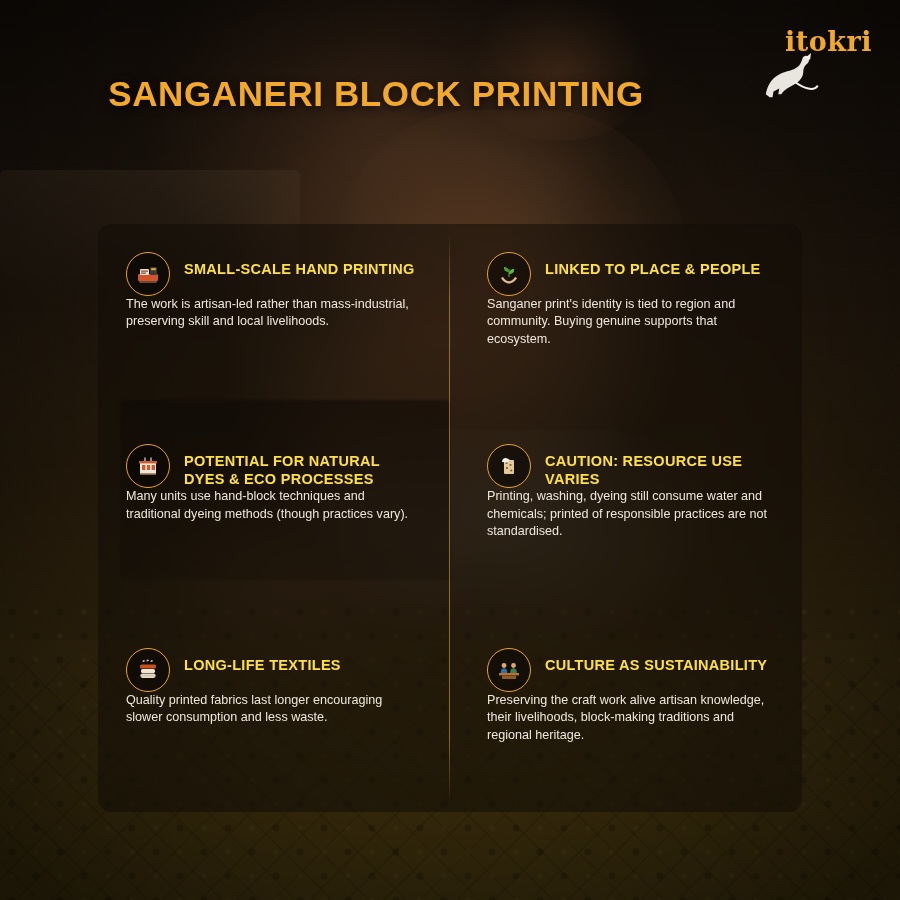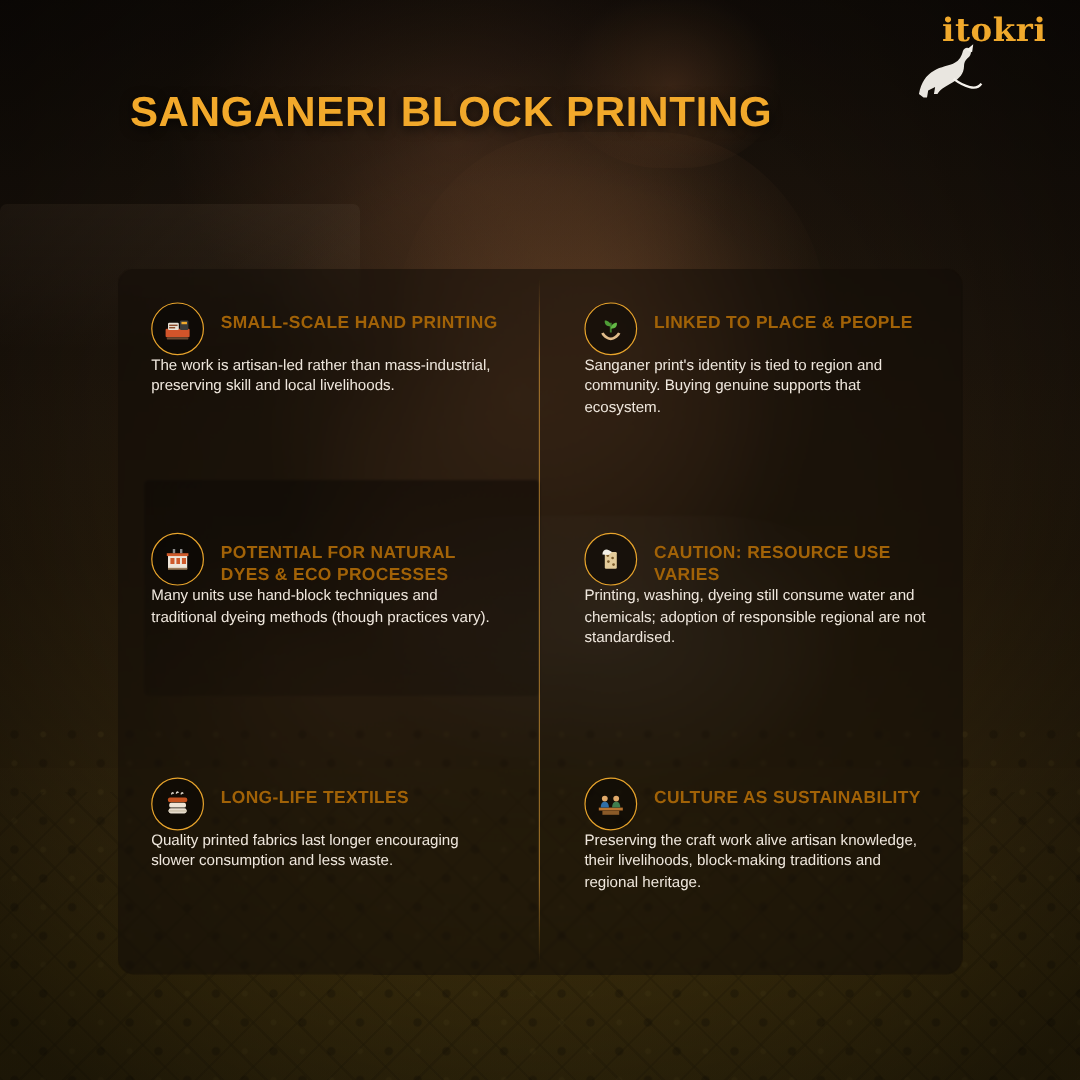--- a/index.html
+++ b/index.html
@@ -88,21 +88,21 @@
       repeating-linear-gradient(-45deg, rgba(20,14,4,0.45) 0 2px, rgba(0,0,0,0) 2px 26px);
   }
   .vignette {
     position:absolute; inset:0;
     background:radial-gradient(ellipse 70% 70% at 50% 45%, rgba(0,0,0,0) 40%, rgba(0,0,0,0.55) 100%);
     pointer-events:none;
   }
 
   
   .logo {
-    position:absolute; right:28px; top:12px;
+    position:absolute; right:28px; top:28px;
     text-align:right; line-height:1;
     color:#f0a92c;
   }
   .logo-word {
     font-size:27px; font-weight:700; letter-spacing:0.5px;
     font-family:"DejaVu Serif", serif;
     color:#f0a92c;
   }
   .logo-animal {
     position:absolute; right:52px; top:22px;
@@ -153,21 +153,21 @@
     flex:0 0 auto;
     width:44px; height:44px;
     border-radius:50%;
     border:1.5px solid #e8a42c;
     background:rgba(8,5,3,0.55);
     display:flex; align-items:center; justify-content:center;
     margin-top:-4px;
   }
   .icon-circle svg { display:block; }
   .item-title {
-    color:#a16207;
+    color:#fde047;
     font-size:14.5px;
     font-weight:700;
     line-height:1.25;
     letter-spacing:0.3px;
     padding-top:4px;
     text-transform:uppercase;
   }
   .item-body {
     color:#efe7dd;
     font-size:12.6px;
@@ -271,21 +271,21 @@
             <rect x="8" y="7" width="10" height="14" rx="1" fill="#e3cb9a"></rect>
             <circle cx="10.5" cy="10" r="1.1" fill="#7a5a2a"></circle>
             <circle cx="14.5" cy="12" r="1.1" fill="#7a5a2a"></circle>
             <circle cx="11" cy="15" r="1.1" fill="#7a5a2a"></circle>
             <circle cx="15.3" cy="17.5" r="1.1" fill="#7a5a2a"></circle>
             <path d="M6 9 C6 5.5 9 4 11.5 5.5 L14 7 L11 9.5 Z" fill="#f3f0e8"></path>
           </svg>
         </div>
         <div class="item-title">CAUTION: RESOURCE USE VARIES</div>
       </div>
-      <div class="item-body">Printing, washing, dyeing still consume water and chemicals; adoption of responsible regional are not standardised.</div>
+      <div class="item-body">Printing, washing, dyeing still consume water and chemicals; printed of responsible practices are not standardised.</div>
     </div>
 
     <div class="cell">
       <div class="head-row">
         <div class="icon-circle">
           <svg width="26" height="26" viewBox="0 0 26 26">
             <path d="M8 5 C8 3.6 9 3 9.6 4.4" stroke="#d9d2c6" stroke-width="1.1" fill="none"></path>
             <path d="M12 4.4 C12 3 13 2.4 13.6 3.8" stroke="#d9d2c6" stroke-width="1.1" fill="none"></path>
             <path d="M16 5 C16 3.6 17 3 17.6 4.4" stroke="#d9d2c6" stroke-width="1.1" fill="none"></path>
             <rect x="5" y="7.5" width="16" height="4" rx="1.6" fill="#c6531f"></rect>

